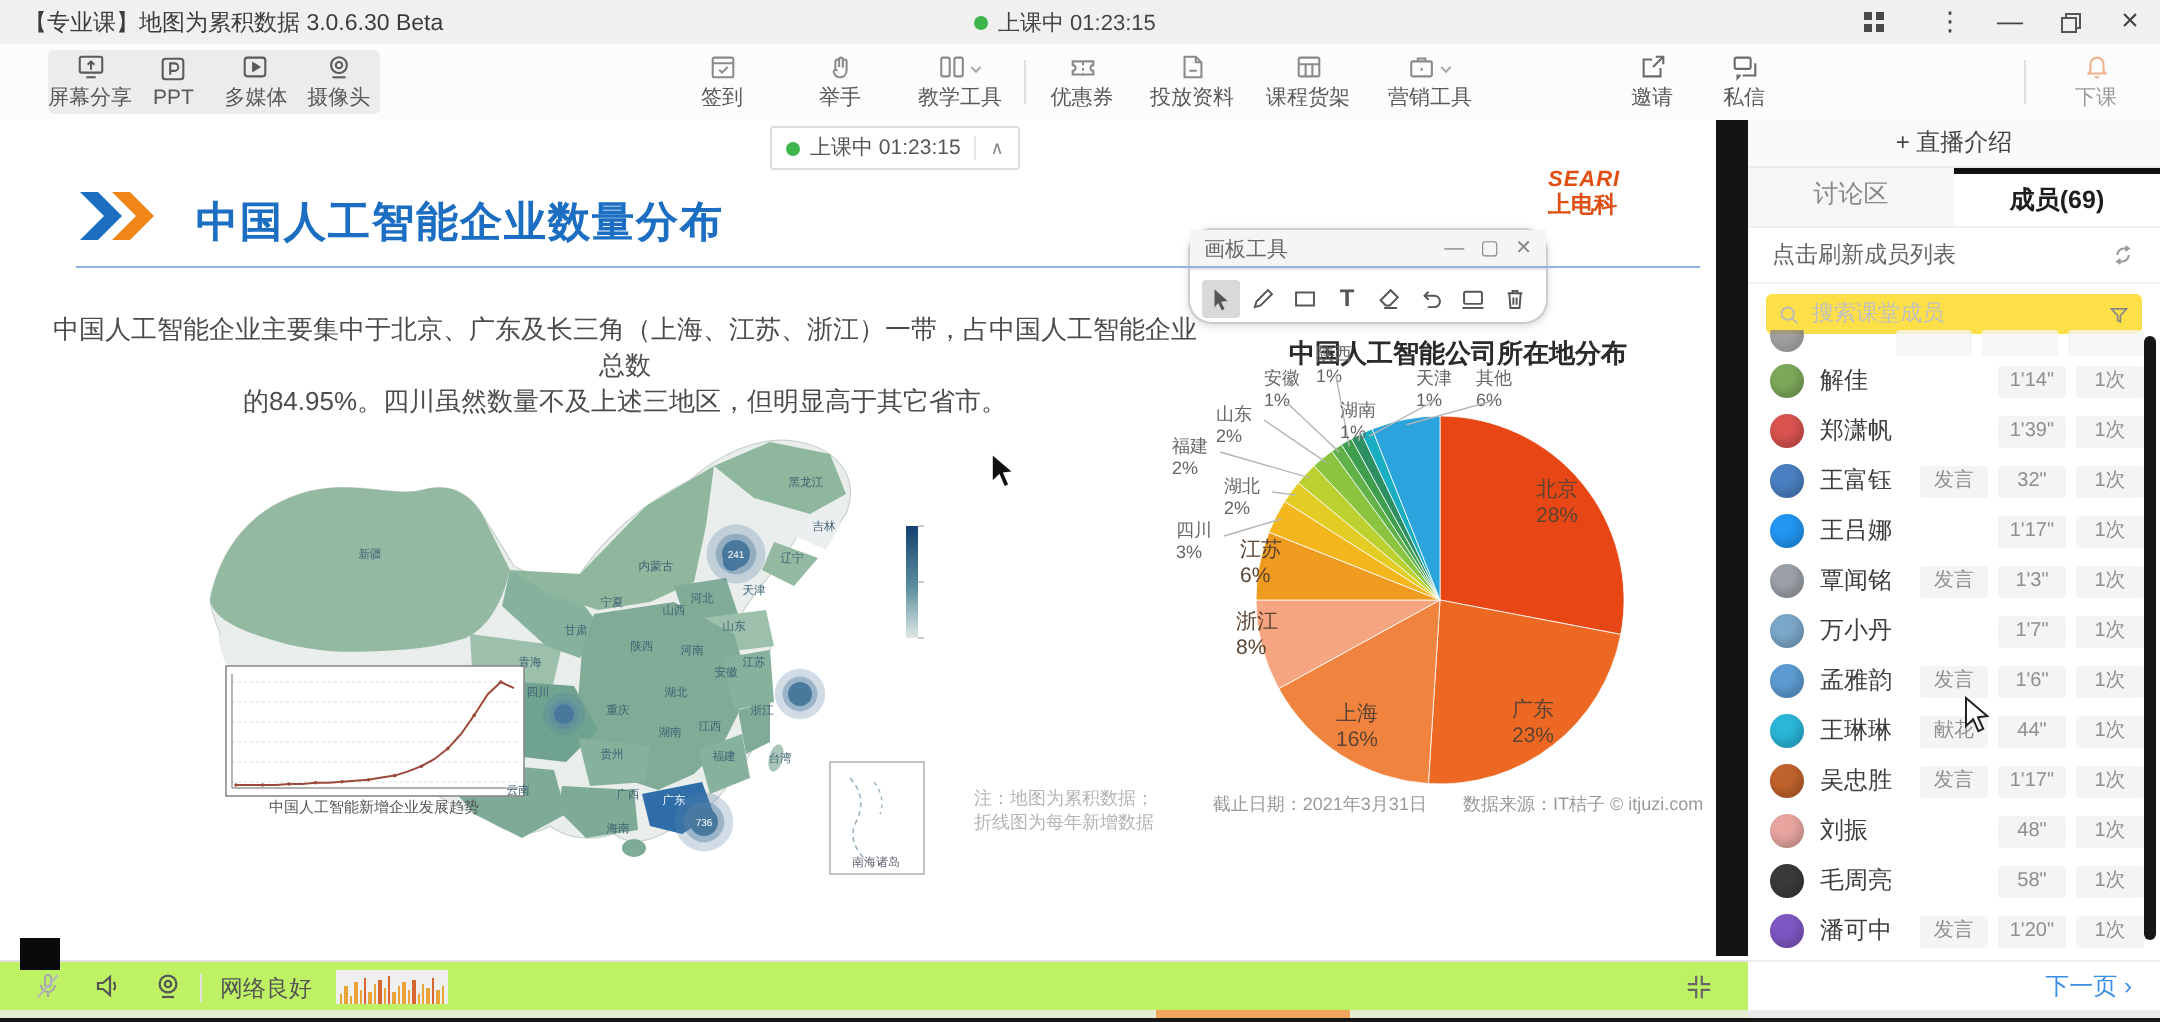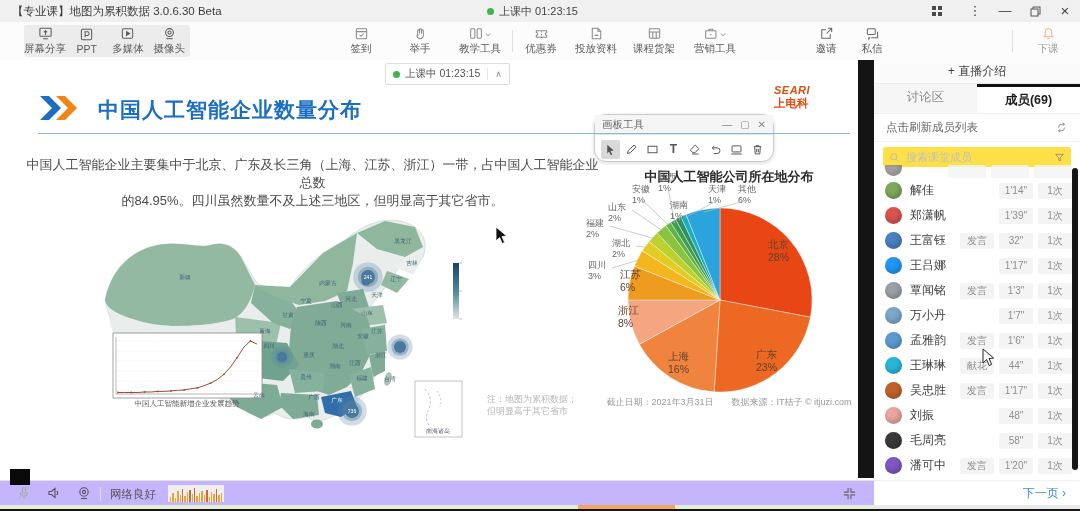--- a/index.html
+++ b/index.html
@@ -73,21 +73,21 @@
     box-shadow:inset -2px -3px 4px rgba(0,0,0,.18);}
   .mname{font-size:12px;color:#3e3e3e;max-width:66px;overflow:hidden;white-space:nowrap;}
   .mbadges{margin-left:auto;display:flex;gap:5px;}
   .badge{background:#f4f4f4;border-radius:2px;color:#8f8f8f;font-size:10px;line-height:16px;
     padding:0 6px;min-width:22px;text-align:center;white-space:nowrap;}
   .badge.empty{width:26px;height:14px;}
   .nextpage{position:absolute;left:0;top:420px;width:206px;height:25px;border-top:1px solid #f0f0f0;
     text-align:right;font-size:12px;color:#3a8ee6;line-height:25px;padding-right:14px;box-sizing:border-box;cursor:pointer;}
   .panel-scroll{position:absolute;left:198px;top:108px;width:6px;height:302px;background:#161616;border-radius:3px;cursor:pointer;}
   
-  .bottombar{position:absolute;left:0;top:480px;width:874px;height:25px;background:#c4b5fd;border-top:1px solid #e3e3e3;}
+  .bottombar{position:absolute;left:0;top:480px;width:874px;height:25px;background:#bef264;border-top:1px solid #e3e3e3;}
   .bb-item{position:absolute;top:4px;cursor:pointer;}
   .bb-divider{position:absolute;left:100px;top:6px;width:1px;height:14px;background:#e0e0e0;}
   .bb-net{position:absolute;left:110px;top:6px;font-size:11.5px;color:#555;}
   .wave{position:absolute;left:168px;top:4px;width:52px;height:17px;background:#efefef;display:flex;align-items:flex-end;gap:1px;padding:0 2px;}
   .wave i{width:2px;background:#e8a435;display:block;}
   .blackbox{position:absolute;left:10px;top:469px;width:20px;height:16px;background:#0a0a0a;}
   .strip{position:absolute;left:0;top:505px;width:1080px;height:4px;background:#e3edd4;}
   .strip .orange{position:absolute;left:578px;top:0;width:97px;height:4px;background:#f2a55c;}
   .strip .graypart{position:absolute;left:874px;top:0;width:206px;height:4px;background:#e9e9e9;}
   .stripblack{position:absolute;left:0;top:509px;width:1080px;height:2px;background:#161616;}
@@ -445,21 +445,21 @@
           <circle cx="125.7" cy="178.1" r="0.9" fill="#9c4a3a"></circle>
           <circle cx="138.9" cy="169.3" r="0.9" fill="#9c4a3a"></circle>
           <circle cx="152.1" cy="152.6" r="0.9" fill="#9c4a3a"></circle>
           <circle cx="165.4" cy="136.0" r="0.9" fill="#9c4a3a"></circle>
           <text x="102" y="201" font-size="7.5" fill="#555" text-anchor="middle">中国人工智能新增企业发展趋势</text>
         </g>
     </svg>
 
     <div class="map-note" style="left:487px;top:333px;">
       <div>注：地图为累积数据；</div>
-      <div>但明显高于其它省市</div>
+      <div>折线图为每年新增数据</div>
     </div>
 
     <div class="pie-wrap">
       <div class="pie-title">中国人工智能公司所在地分布</div>
       <svg id="pie-svg" width="262" height="262" viewBox="0 0 262 262" style="position:absolute;left:0;top:0;overflow:visible;">
           <path d="M122,142 L122.0,50.0 A92,92 0 0 1 212.4,159.2 Z" fill="#e84715" stroke="#fff" stroke-width="0.4"></path>
           <path d="M122,142 L212.4,159.2 A92,92 0 0 1 116.2,233.8 Z" fill="#ed6823" stroke="#fff" stroke-width="0.4"></path>
           <path d="M122,142 L116.2,233.8 A92,92 0 0 1 41.4,186.3 Z" fill="#f0833e" stroke="#fff" stroke-width="0.4"></path>
           <path d="M122,142 L41.4,186.3 A92,92 0 0 1 30.0,142.0 Z" fill="#f5a57f" stroke="#fff" stroke-width="0.4"></path>
           <path d="M122,142 L30.0,142.0 A92,92 0 0 1 36.5,108.1 Z" fill="#ef9b1f" stroke="#fff" stroke-width="0.4"></path>

